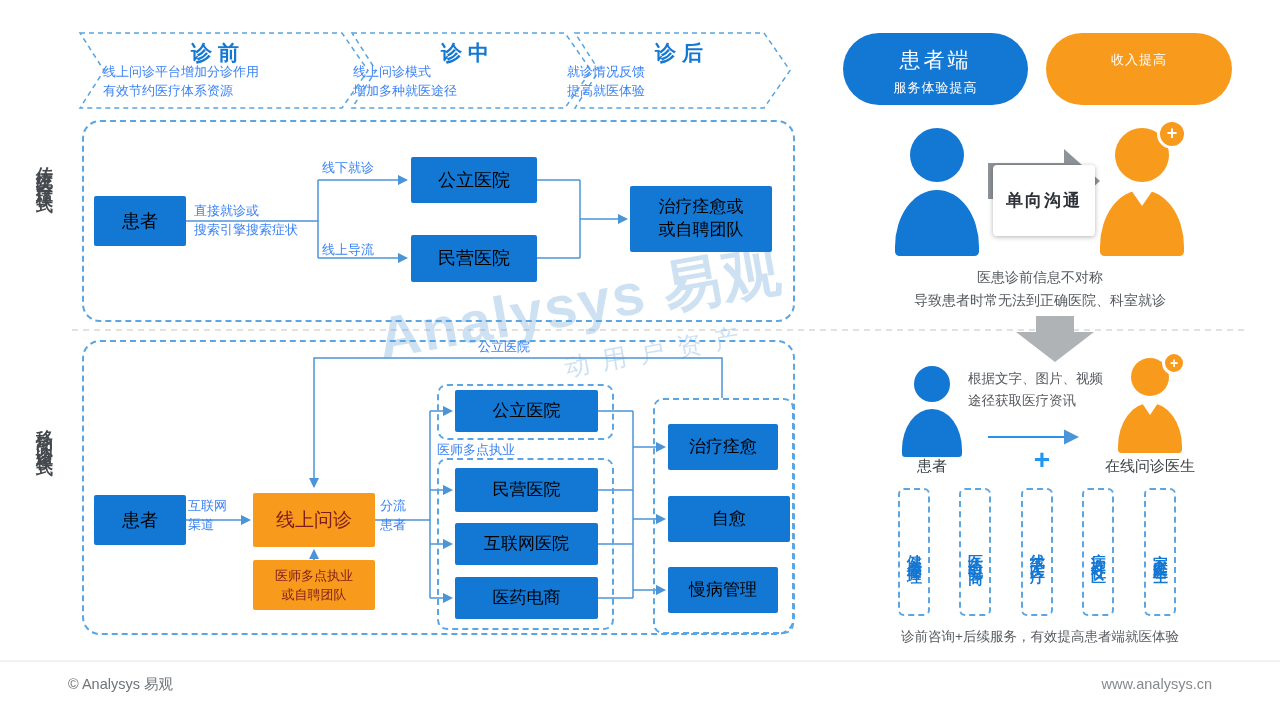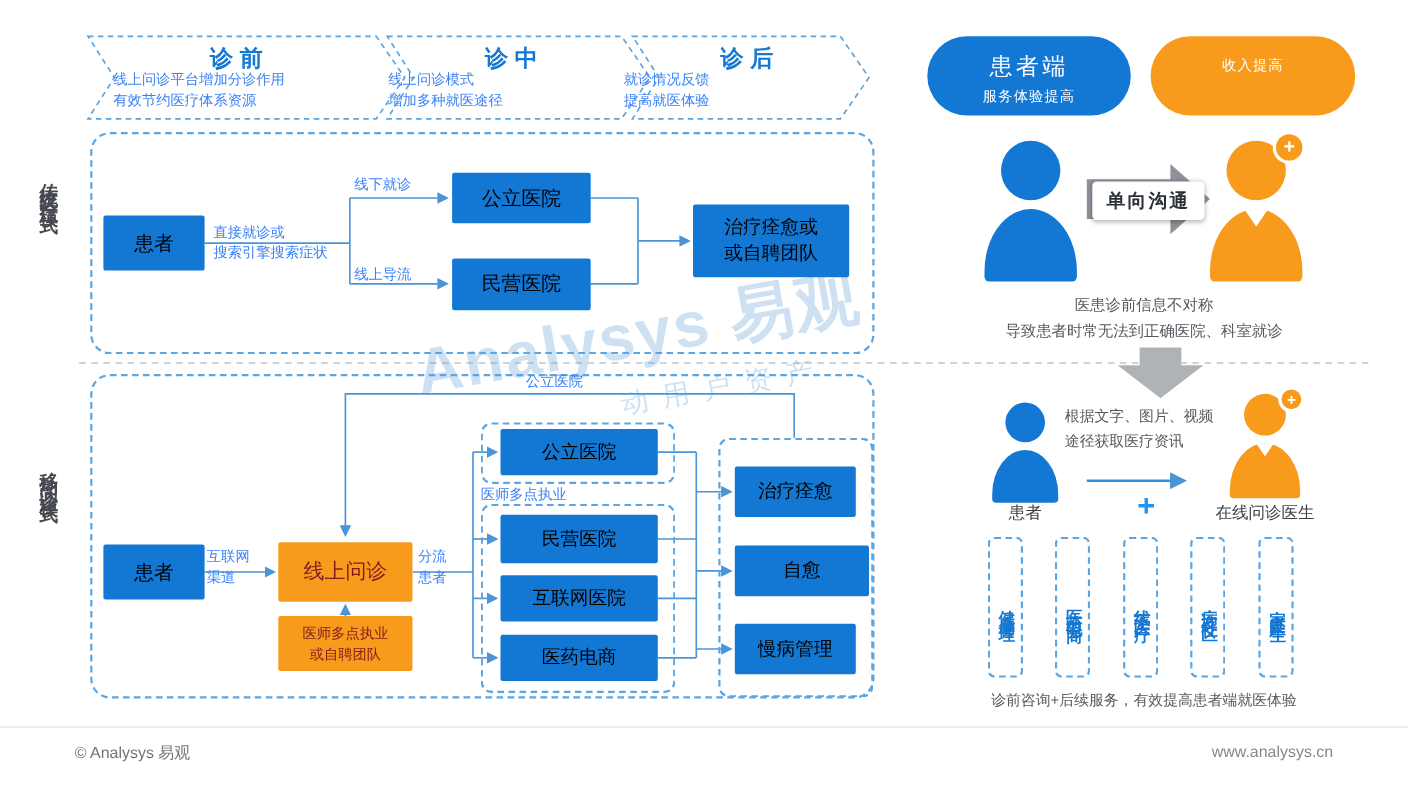--- a/index.html
+++ b/index.html
@@ -114,21 +114,21 @@
 <div class="abs graytext" style="left:322px;top:241px;width:84px">线上导流</div>
 <div class="abs flexc bluebox" style="left:411px;top:157px;width:126px;height:46px;font-size:18px">公立医院</div>
 <div class="abs flexc bluebox" style="left:411px;top:235px;width:126px;height:47px;font-size:18px">民营医院</div>
 <div class="abs flexc bluebox pre" style="left:630px;top:186px;width:142px;height:66px;font-size:17px">治疗痊愈或
 或自聘团队</div>
 
 <div class="abs" style="left:895px;top:128px;width:84px;height:128px">
   <div class="person-head" style="left:15px;top:0;width:54px;height:54px;background:#1377d4"></div>
   <div class="person-body" style="left:0;top:62px;width:84px;height:66px;background:#1377d4"></div>
 </div>
-<div class="abs" style="left:993px;top:165px;background:#fff;border-radius:4px;box-shadow:0 1px 5px rgba(0,0,0,.3);padding:6px 13px;font-size:17px;font-weight:bold;color:#2b3036;letter-spacing:2px">单向沟通</div>
+<div class="abs" style="left:993px;top:165px;background:#fff;border-radius:4px;box-shadow:0 1px 5px rgba(0,0,0,.3);padding:24px 13px;font-size:17px;font-weight:bold;color:#2b3036;letter-spacing:2px">单向沟通</div>
 <div class="abs" style="left:1100px;top:128px;width:84px;height:128px">
   <div class="person-head" style="left:15px;top:0;width:54px;height:54px;background:#f89a1b"></div>
   <div class="person-body" style="left:0;top:62px;width:84px;height:66px;background:#f89a1b"></div>
   <div style="position:absolute;left:31px;top:62px;width:0;height:0;border-left:11px solid transparent;border-right:11px solid transparent;border-top:16px solid #fff"></div>
   <div class="crossbadge" style="left:57px;top:-9px;width:30px;height:30px;font-size:18px;line-height:23px"></div>
 </div>
 <div class="abs caption pre" style="left:850px;top:266px;width:380px">医患诊前信息不对称
 导致患者时常无法到正确医院、科室就诊</div>
 
 <div class="abs dashedbox" style="left:82px;top:340px;width:713px;height:295px"></div>

